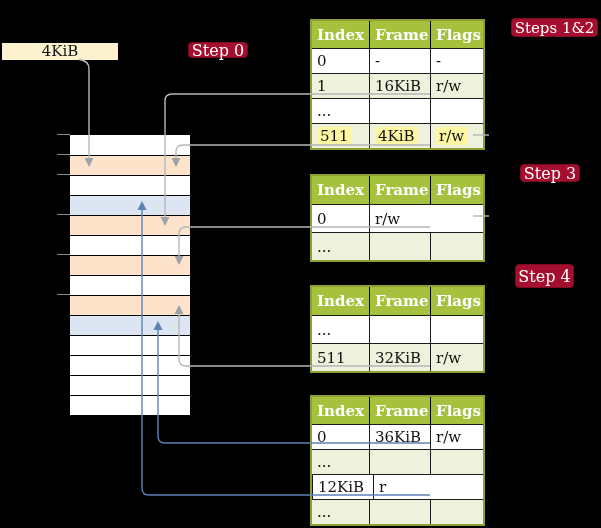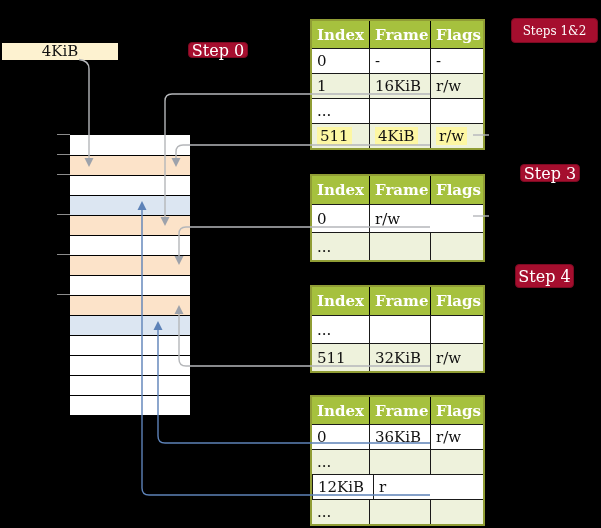--- a/index.html
+++ b/index.html
@@ -12,21 +12,21 @@
     position:absolute;left:2px;top:43px;width:116px;height:17px;
     background:#fdf2d0;color:#111;font-size:15px;line-height:17px;text-align:center;
   }
   
   .badge{
     position:absolute;background:#a50e2e;border:1px solid #7c0a22;border-radius:4px;
     color:#fff;font-size:16px;display:flex;align-items:center;justify-content:center;
     box-sizing:border-box;
   }
   #b-step0 {left:188px;top:42px;width:60px;height:16px;}
-  #b-steps12{left:511px;top:18px;width:87px;height:25px;font-size:12px;}
+  #b-steps12{left:511px;top:18px;width:87px;height:19px;font-size:15px;}
   #b-step3 {left:520px;top:164px;width:60px;height:18px;}
   #b-step4 {left:515px;top:264px;width:59px;height:24px;}
   
   .memcol{
     position:absolute;left:69px;top:134px;width:120px;height:280px;
     border:1px solid #000;background:#fff;
   }
   .mem-row{height:20px;box-sizing:border-box;border-top:1px solid #000;}
   .mem-row:first-child{border-top:none;}
   .mem-row[data-kind="page-table"]{background:#fce3c9;}

